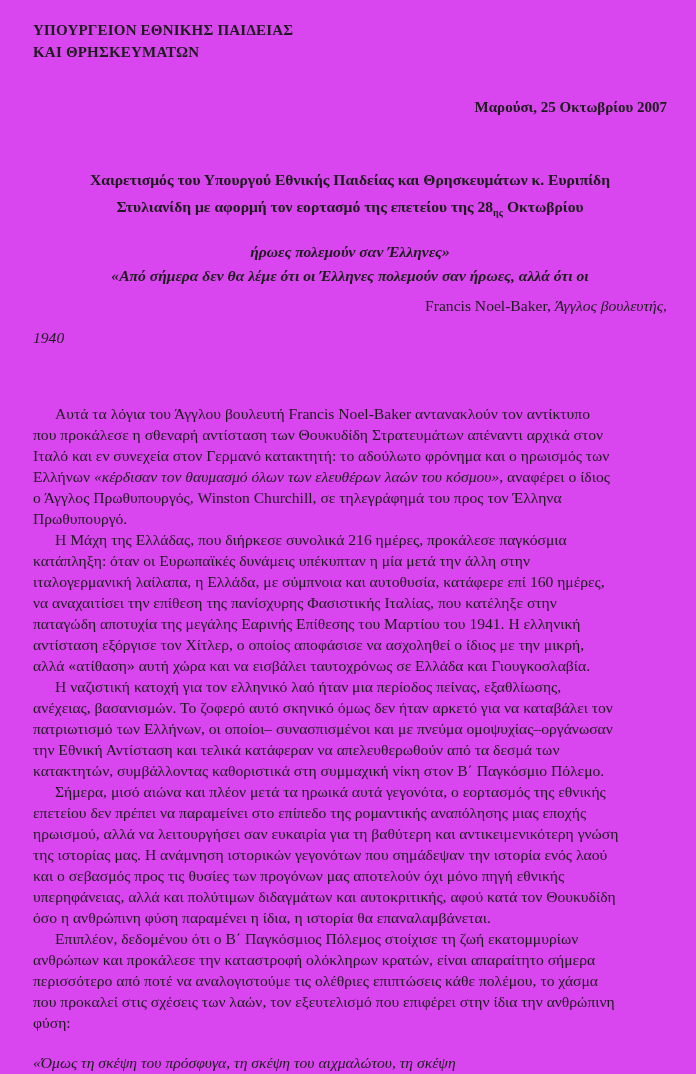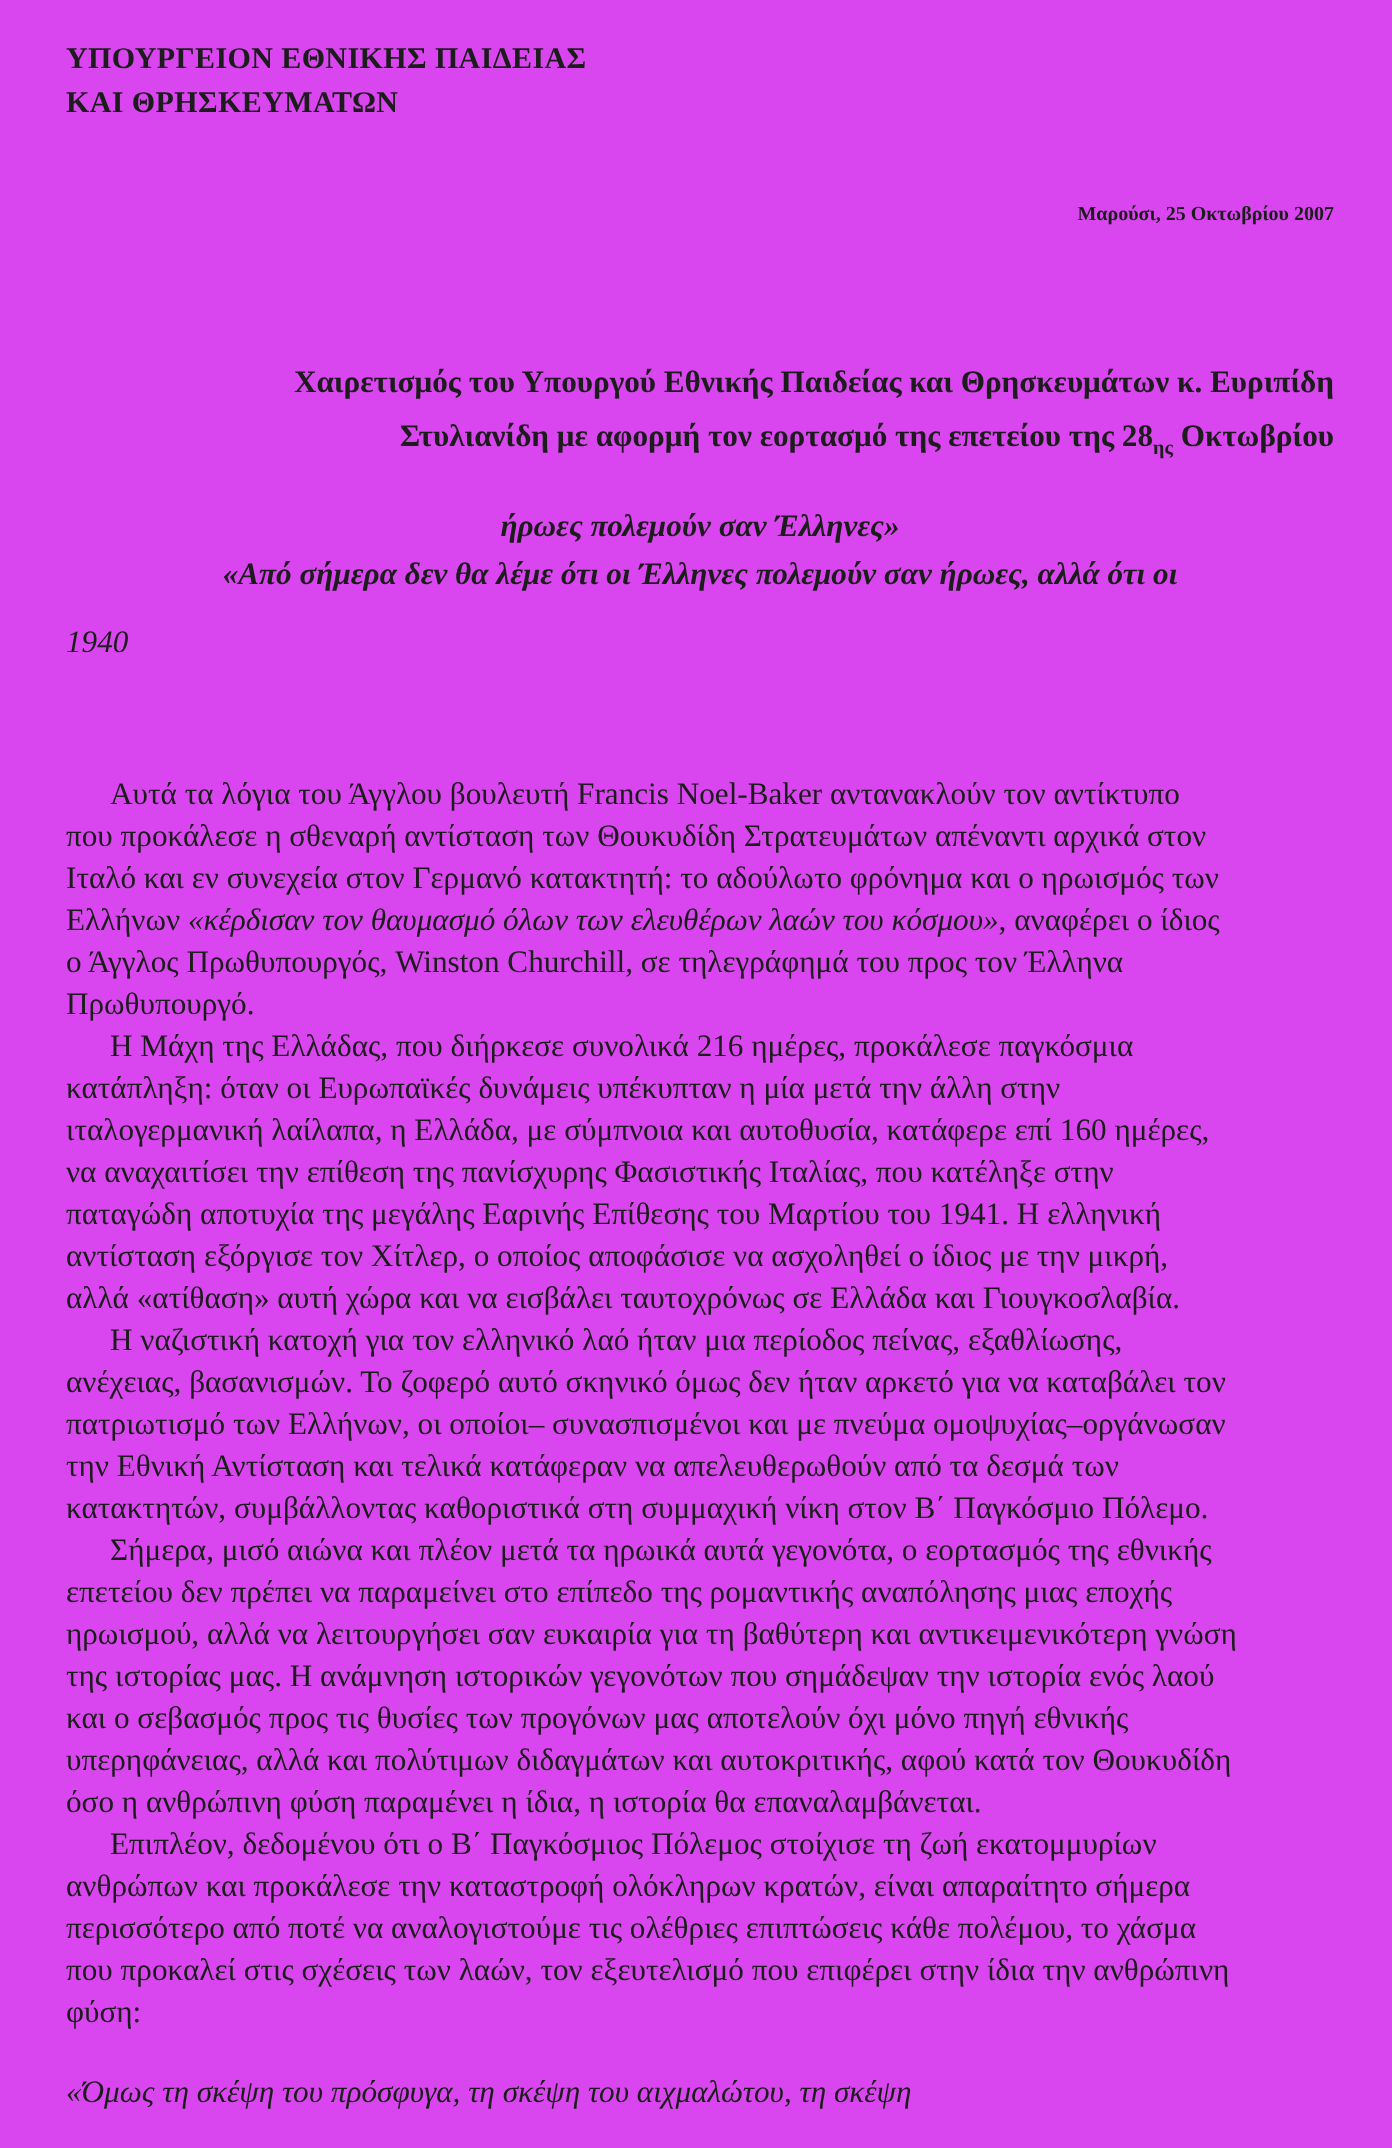--- a/index.html
+++ b/index.html
@@ -9,22 +9,22 @@
     height: 1074px;
     box-sizing: border-box;
     padding: 19px 29px 0 33px;
     background: #d946ef;
     color: #1c1c1c;
     font-family: Liberation Serif, serif;
     font-size: 15.6px;
     overflow: hidden;
   }
   .ministry { font-weight: bold; font-size: 15px; line-height: 22px; letter-spacing: 0.2px; }
-  .dateline { margin-top: 34px; font-weight: bold; font-size: 10px; line-height: 21px; text-align: right; }
-  .doc-title { margin-top: 60px; font-weight: bold; line-height: 27px; text-align: right; }
+  .dateline { margin-top: 34px; font-weight: bold; font-size: 15px; line-height: 21px; text-align: right; }
+  .doc-title { margin-top: 48px; font-weight: bold; line-height: 27px; text-align: center; }
   .doc-title sub { font-size: 10px; line-height: 0; }
   .epigraph { margin-top: 20px; font-weight: bold; font-style: italic; line-height: 24px; text-align: center; }
   .attribution { margin-top: 7px; line-height: 21px; text-align: right; }
   .attribution .role { font-style: italic; }
   .year { margin-top: 11px; line-height: 21px; font-style: italic; }
   .body-text { margin-top: 55px; line-height: 21px; }
   .line { white-space: nowrap; }
   .line.indent { text-indent: 22px; }
   .it { font-style: italic; }
   .closing-quote { margin-top: 19px; line-height: 21px; font-style: italic; }
@@ -44,20 +44,23 @@
   <div class="doc-title">
     <div>Χαιρετισμός του Υπουργού Εθνικής Παιδείας και Θρησκευμάτων κ. Ευριπίδη</div>
     <div><span>Στυλιανίδη με αφορμή τον εορτασμό της επετείου της 28</span><sub>ης</sub><span> Οκτωβρίου</span></div>
   </div>
 
   <div class="epigraph">
     <div>ήρωες πολεμούν σαν Έλληνες»</div>
     <div>«Από σήμερα δεν θα λέμε ότι οι Έλληνες πολεμούν σαν ήρωες, αλλά ότι οι</div>
   </div>
 
+  <div class="attribution">
+    <span>Francis Noel-Baker, </span><span class="role">Άγγλος βουλευτής,</span>
+  </div>
   <div class="year">1940</div>
 
   <div class="body-text">
       <div class="line indent">Αυτά τα λόγια του Άγγλου βουλευτή Francis Noel-Baker αντανακλούν τον αντίκτυπο</div>
       <div class="line">που προκάλεσε η σθεναρή αντίσταση των Θουκυδίδη Στρατευμάτων απέναντι αρχικά στον</div>
       <div class="line">Ιταλό και εν συνεχεία στον Γερμανό κατακτητή: το αδούλωτο φρόνημα και ο ηρωισμός των</div>
       <div class="line"><span>Ελλήνων </span><span class="it">«κέρδισαν τον θαυμασμό όλων των ελευθέρων λαών του κόσμου»</span><span>, αναφέρει ο ίδιος</span></div>
       <div class="line">ο Άγγλος Πρωθυπουργός, Winston Churchill, σε τηλεγράφημά του προς τον Έλληνα</div>
       <div class="line">Πρωθυπουργό.</div>
       <div class="line indent">Η Μάχη της Ελλάδας, που διήρκεσε συνολικά 216 ημέρες, προκάλεσε παγκόσμια</div>

